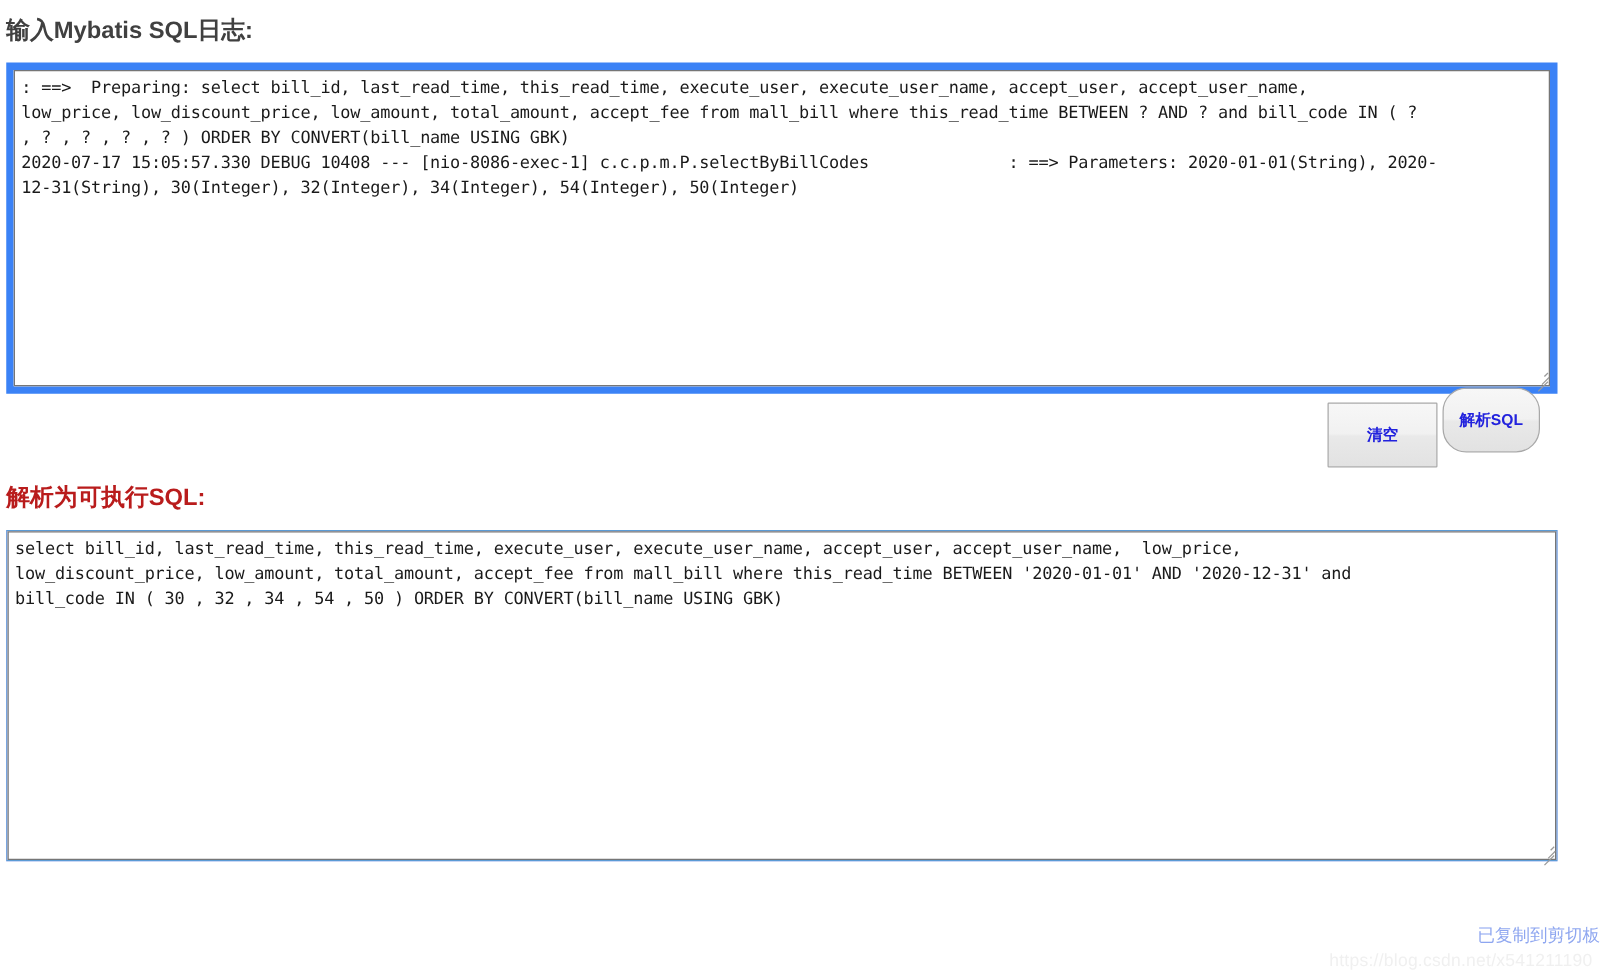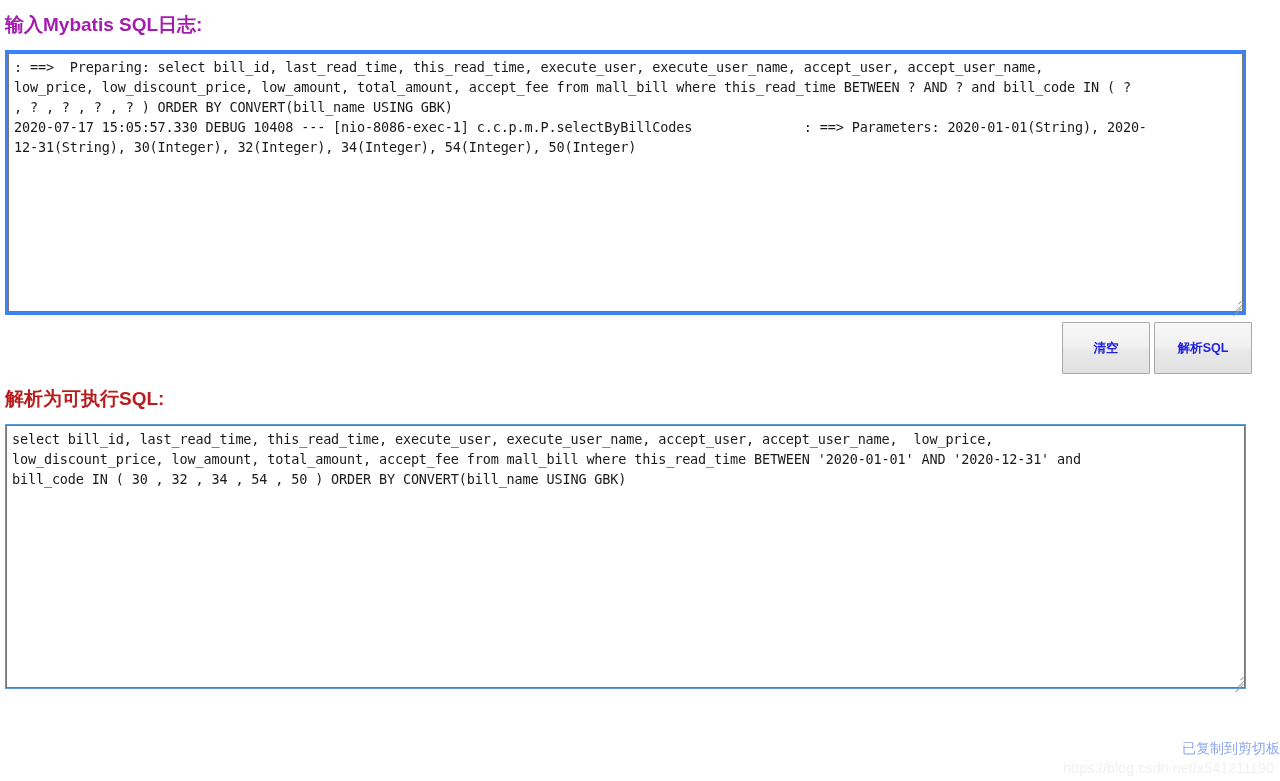--- a/index.html
+++ b/index.html
@@ -27,21 +27,21 @@
     letter-spacing: 0px;
     margin: 0;
     padding: 0;
     line-height: 1;
     white-space: nowrap;
   }
   .heading-input {
     position: absolute;
     left: 5px;
     top: 15px;
-    color: #a21caf;
+    color: #404040;
   }
   .heading-output {
     position: absolute;
     left: 5px;
     top: 389px;
     color: #b91c1c;
   }
 
   
   .ta-wrap {
@@ -64,21 +64,21 @@
     outline: none;
     overflow: hidden;
     white-space: pre;
     letter-spacing: -0.15px;
   }
   #input-wrap {
     left: 5px;
     top: 50px;
     width: 1241px;
     height: 265px;
-    border: 3px solid #3b82f6;
+    border: 6px solid #3b82f6;
     background: #fff;
   }
   #output-wrap {
     left: 5px;
     top: 424px;
     width: 1241px;
     height: 265px;
     border: 1px solid #5b9bd5;
     background: #c4b5fd;
   }
@@ -119,21 +119,21 @@
     text-align: center;
     cursor: pointer;
     padding: 0;
     line-height: normal;
     display: flex;
     align-items: center;
     justify-content: center;
     white-space: nowrap;
   }
   #btn-clear   { left: 1062px; top: 322px; width: 88px; height: 52px; }
-  #btn-parse   { left: 1154px; top: 322px; width: 98px; height: 52px; }
+  #btn-parse   { left: 1154px; top: 310px; width: 78px; height: 52px; border-radius: 19px; }
   #btn-copy    { left: 1154px; top: 696px; width: 87px; height: 50px; }
 
   
   .status {
     position: absolute;
     left: 0;
     top: 740px;
     width: 1280px;
     text-align: right;
     font-family: "Liberation Sans", sans-serif;

